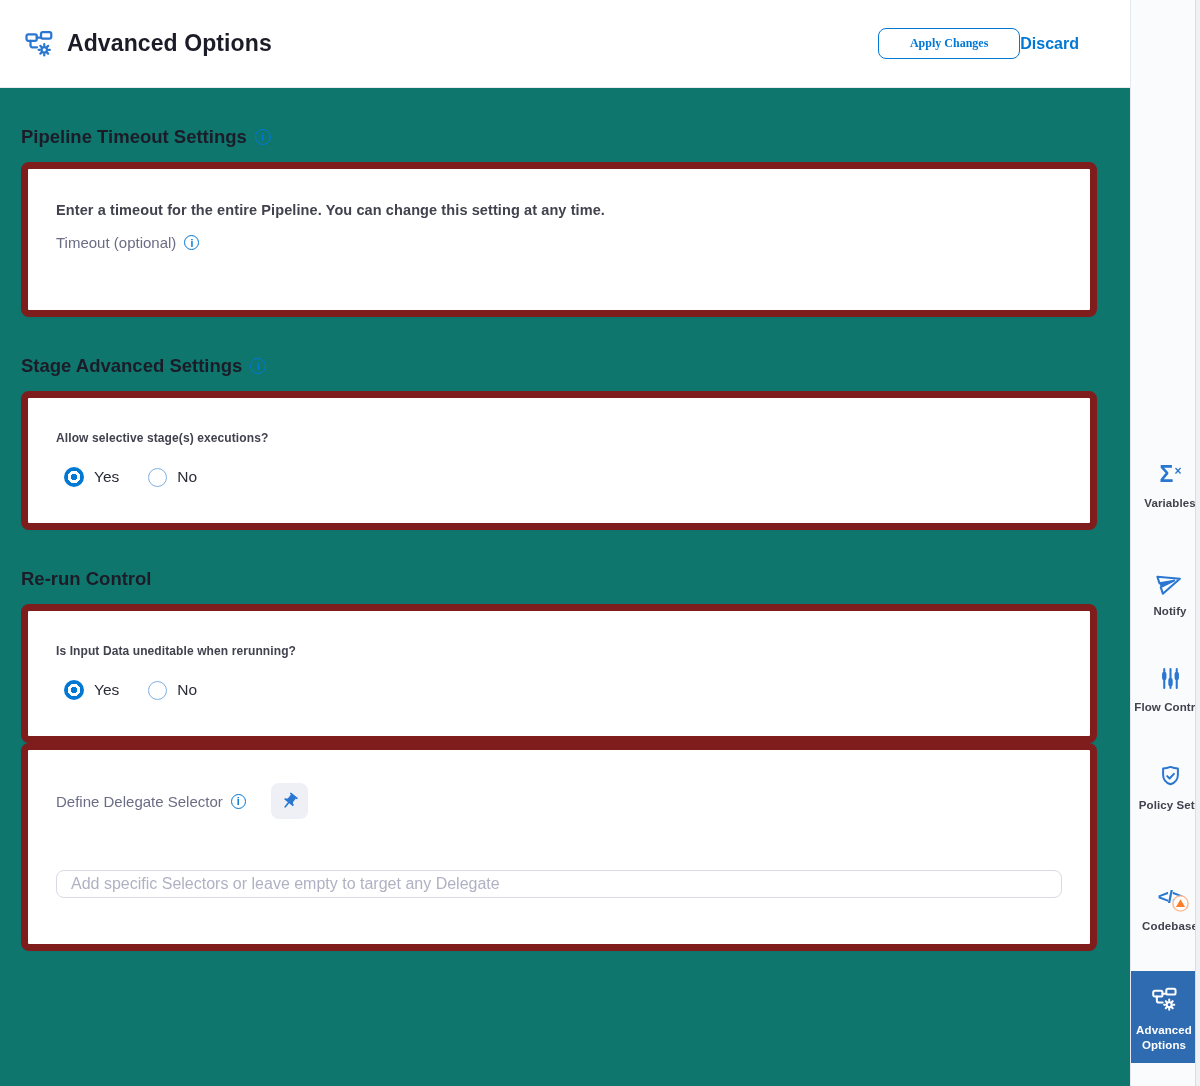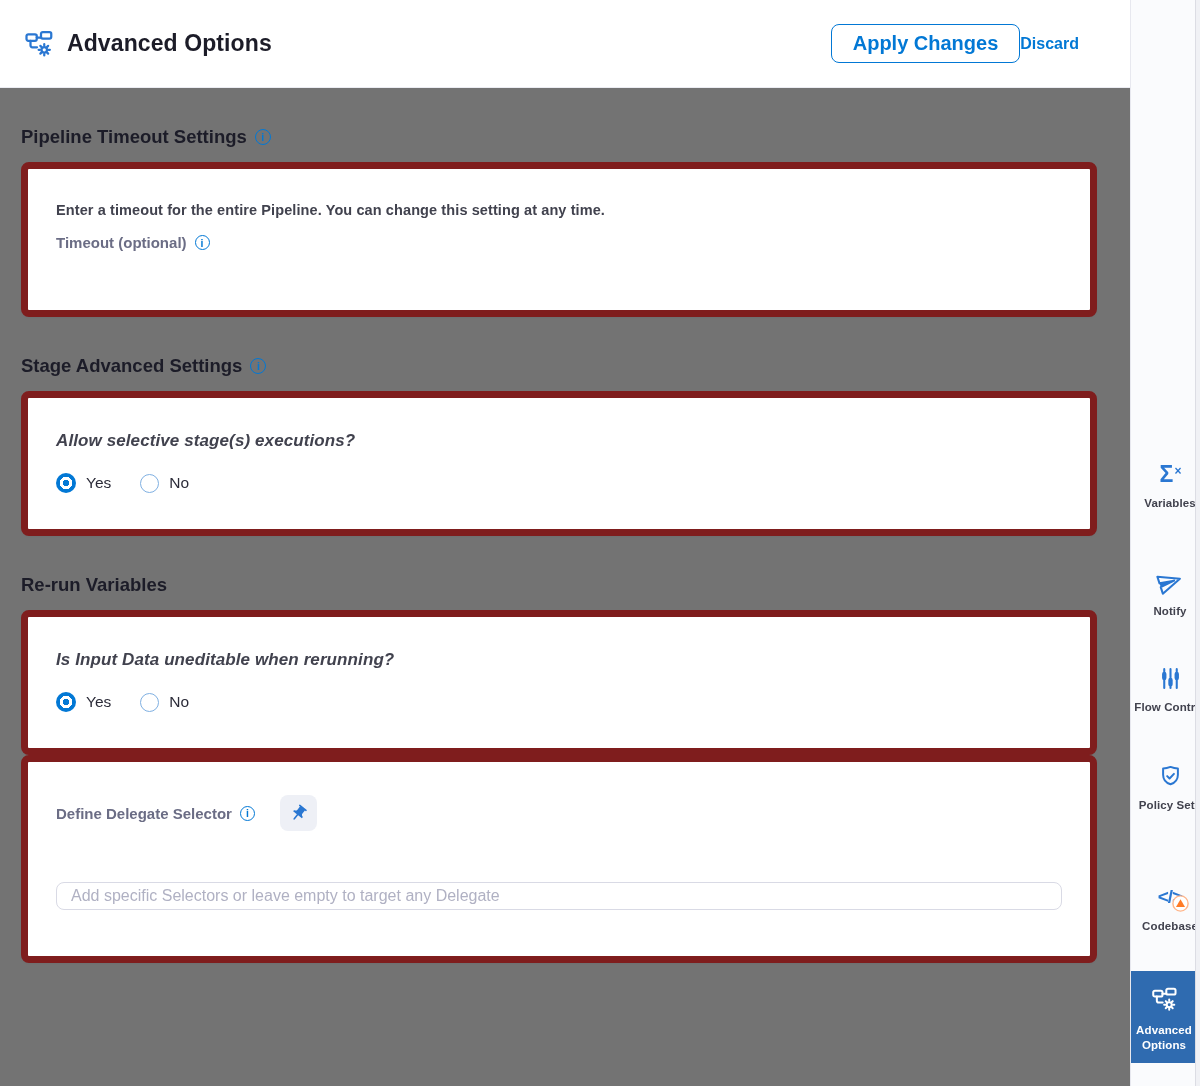--- a/index.html
+++ b/index.html
@@ -3,35 +3,35 @@
 <meta charset="utf-8">
 <style>
   * { box-sizing: border-box; margin: 0; padding: 0; }
   html,body { width:1200px; height:1086px; }
   body {
     font-family: "Liberation Sans", sans-serif;
     background: #f7f8fb;
     color: #22222a;
     overflow: hidden;
   }
-  .app { position: relative; width: 1200px; height: 1086px; background: #737373; }
+  .app { position: relative; width: 1200px; height: 1086px; background: #0f766e; }
 
   
   .topbar {
     position: absolute; top: 0; left: 0; width: 1131px; height: 88px;
     background: #ffffff; border-bottom: 1px solid #ebecf2;
     display: flex; align-items: center; padding: 0 24px; z-index: 2;
   }
   .topbar .hdr-icon { width: 30px; height: 30px; color: #2a77d2; flex: 0 0 auto; }
   .page-title { font-size: 23px; font-weight: bold; margin-left: 13px; letter-spacing: .1px; color: #1c1c28; }
   .topbar-actions { margin-left: auto; display: flex; align-items: center; }
   .apply-btn {
     background: #ffffff; border: 1.5px solid #0278d5; color: #0278d5;
-    font-family: Liberation Sans, sans-serif; font-size: 20px; font-weight: bold;
-    border-radius: 8px; padding: 7px 21px; cursor: pointer;
+    font-family: Liberation Serif, serif; font-size: 12px; font-weight: bold;
+    border-radius: 8px; padding: 7px 31px; cursor: pointer;
   }
   .discard-link {
     color: #0278d5; font-size: 16px; font-weight: bold; margin-right: 28px;
     cursor: pointer; background: none; border: none; font-family: inherit;
   }
 
   
   .main {
     position: absolute; top: 88px; left: 0; width: 1131px; bottom: 0;
     padding: 0 34px 40px 21px; overflow: hidden;
@@ -41,32 +41,32 @@
     font-size: 18.5px; font-weight: bold; color: #1c1c28;
     display: flex; align-items: center; gap: 8px;
   }
   .card {
     background: #ffffff; border: 7px solid #7f1d1d; border-radius: 8px;
     box-shadow: 0 1px 2px rgba(40,41,61,0.03);
     padding: 33px 28px 30px 28px;
   }
   .card-desc { font-size: 14.5px; font-weight: bold; color: #41424e; margin-bottom: 16px; letter-spacing: .1px; }
   .field-label-row { display: flex; align-items: center; gap: 8px; margin-bottom: 9px; }
-  .field-label { font-size: 15px; color: #6b6d85; font-weight: bold; }
+  .field-label { font-size: 15px; color: #6b6d85; }
   .text-input {
     height: 40px; border: 1px solid #d9dae5; border-radius: 8px;
     font-family: inherit; font-size: 16px; color: #22222a;
     padding: 0 14px; background: #fff; width: 433px; outline: none;
   }
   .text-input::placeholder { color: #b0b1c3; }
   .timeout-card { padding-bottom: 50px; }
 
-  .question { font-size: 17px; font-weight: bold; color: #41424e; letter-spacing: .1px; font-style: italic; }
+  .question { font-size: 12px; font-weight: bold; color: #41424e; letter-spacing: .1px; }
   .radio-row { display: flex; align-items: center; margin-top: 22px; padding-bottom: 6px; }
-  .radio-opt { display: flex; align-items: center; cursor: pointer; }
+  .radio-opt { display: flex; align-items: center; cursor: pointer; margin-left: 8px; }
   .radio-opt + .radio-opt { margin-left: 29px; }
   .radio-circle { width: 20px; height: 20px; border-radius: 50%; flex: 0 0 auto; }
   .radio-circle.on {
     background: radial-gradient(circle, #0278d5 0 3.4px, #ffffff 3.4px 6.1px, #0278d5 6.1px 10px);
   }
   .radio-circle.off { width: 19px; height: 19px; border: 1.6px solid #7fb0e2; background: #fff; }
   .radio-label { font-size: 15.5px; color: #2b2b38; margin-left: 10px; }
 
   .info-icon {
     display: inline-flex; align-items: center; justify-content: center;
@@ -157,21 +157,21 @@
           <span class="radio-label">Yes</span>
         </div>
         <div class="radio-opt">
           <span class="radio-circle off"></span>
           <span class="radio-label">No</span>
         </div>
       </div>
     </div>
 
     <div class="section-heading">
-      <span>Re-run Variables</span>
+      <span>Re-run Control</span>
     </div>
     <div class="card">
       <div class="question">Is Input Data uneditable when rerunning?</div>
       <div class="radio-row">
         <div class="radio-opt">
           <span class="radio-circle on"></span>
           <span class="radio-label">Yes</span>
         </div>
         <div class="radio-opt">
           <span class="radio-circle off"></span>

